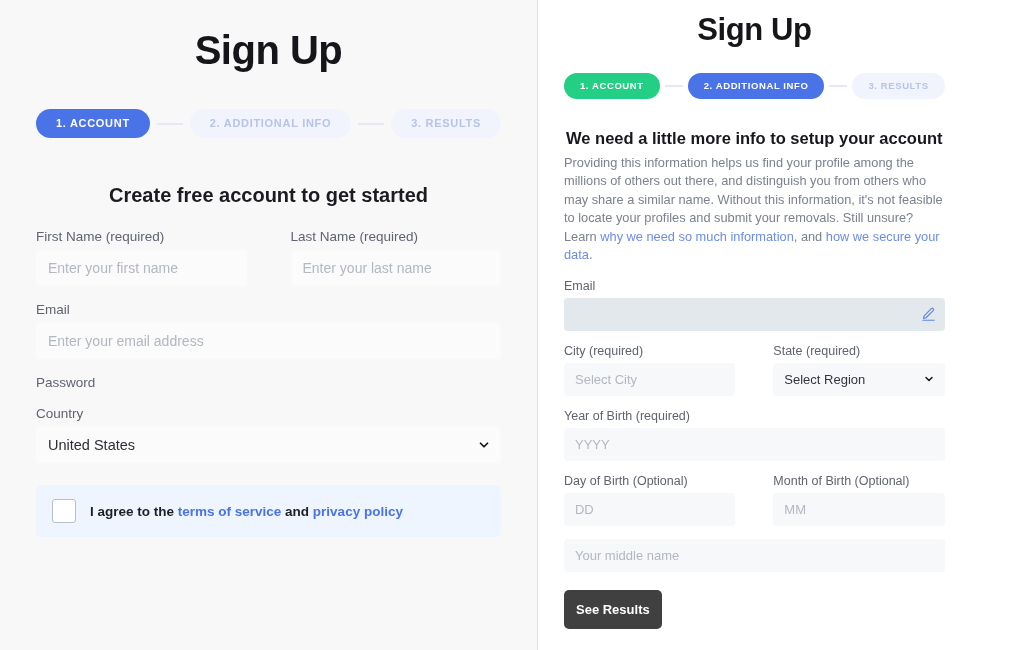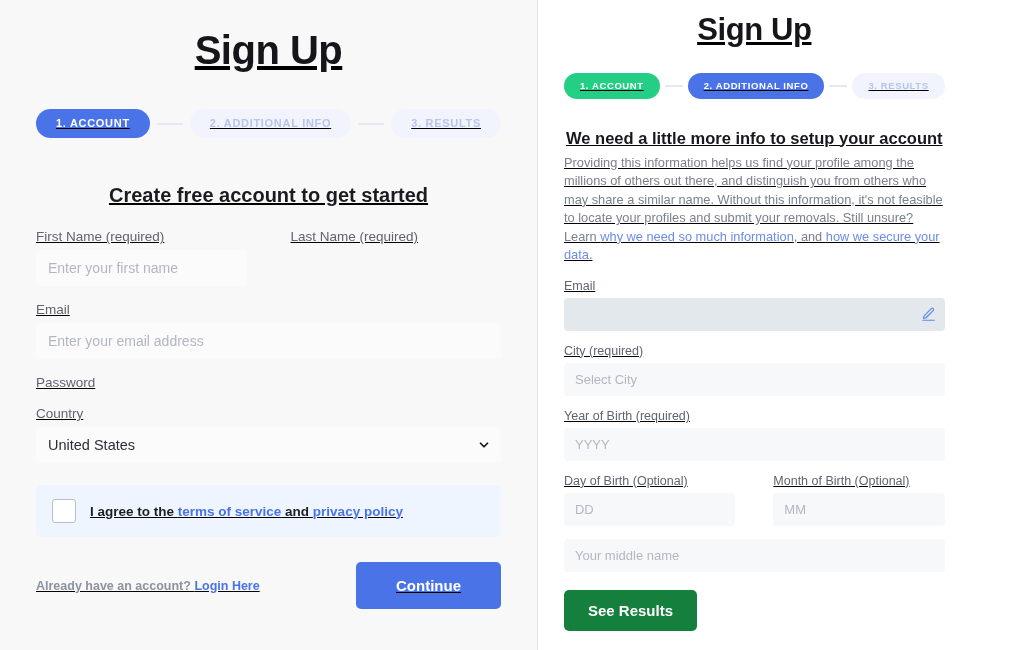--- a/index.html
+++ b/index.html
@@ -9,21 +9,20 @@
     height: 650px;
     overflow: hidden;
     font-family: "Liberation Sans", sans-serif;
     background: #ffffff;
   }
 
   .screen {
     display: flex;
     width: 960px;
     height: 650px;
-    text-decoration: underline;
   }
 
   
   .panel-left {
     width: 554px;
     height: 650px;
     background: #f8f8f9;
     border-right: 1px solid #e2e3e6;
     position: relative;
     padding: 0 36px;
@@ -266,28 +265,28 @@
   .pencil-btn {
     position: absolute;
     right: 9px;
     top: 50%;
     transform: translateY(-50%);
     background: none; border: none; cursor: pointer;
     line-height: 0; padding: 0;
   }
 
   .btn-results {
-    background: #15803d;
+    background: #404040;
     color: #ffffff;
     border: none;
     border-radius: 5px;
-    font-size: 15px;
-    font-weight: 700;
-    font-family: "Liberation Sans", sans-serif;
-    padding: 12px 24px;
+    font-size: 13px;
+    font-weight: 700;
+    font-family: "Liberation Sans", sans-serif;
+    padding: 12px 12px;
     margin-top: 5px;
     cursor: pointer;
   }
   .rrow { display: flex; gap: 38px; }
   .rcol { flex: 1; min-width: 0; }
 </style>
 </head>
 <body>
 
 <div class="screen">
@@ -311,20 +310,21 @@
       <div class="row">
         <div class="col">
           <div class="field">
             <label class="flabel">First Name (required)</label>
             <input class="finput" type="text" placeholder="Enter your first name" style="">
           </div>
         </div>
         <div class="col">
           <div class="field">
             <label class="flabel">Last Name (required)</label>
+            <input class="finput" type="text" placeholder="Enter your last name" style="">
           </div>
         </div>
       </div>
 
       <div class="field">
         <label class="flabel">Email</label>
         <input class="finput" type="text" placeholder="Enter your email address" style="">
       </div>
 
       <div class="field">
@@ -345,24 +345,20 @@
         </div>
       </div>
 
     </div>
 
     <div class="agree-box">
       <div class="cbox"></div>
       <div class="agree-text"><span>I agree to the </span><a href="#">terms of service</a><span> and </span><a href="#">privacy policy</a></div>
     </div>
 
-    <div class="bottom-row">
-      <div class="login-text"><span>Already have an account? </span><a href="#">Login Here</a></div>
-      <button class="btn-continue">Continue</button>
-    </div>
 
   </div>
 
   <div class="panel-right">
 
     <div class="title-right">Sign Up</div>
 
     <div class="steps steps-right">
       <div class="pill done-green">1. ACCOUNT</div>
       <div class="pill-gap"></div>
@@ -390,20 +386,35 @@
         </div>
       </div>
 
       <div class="rrow">
         <div class="rcol">
           <div class="rfield">
             <label class="rlabel">City (required)</label>
             <input class="rinput" type="text" placeholder="Select City" style="">
           </div>
         </div>
+        <div class="rcol">
+          <div class="rfield">
+            <label class="rlabel">State (required)</label>
+            <div class="select-wrap">
+              <select class="rselect">
+                <option>Select Region</option>
+              </select>
+              <span class="chev-dark">
+                <svg width="12" height="12" viewBox="0 0 24 24" fill="none" stroke="#16161a" stroke-width="3" stroke-linecap="round" stroke-linejoin="round">
+                    <path d="M6 9l6 6 6-6"></path>
+                  </svg>
+              </span>
+            </div>
+          </div>
+        </div>
       </div>
 
       <div class="rfield">
         <label class="rlabel">Year of Birth (required)</label>
         <input class="rinput" type="text" placeholder="YYYY" style="">
       </div>
 
       <div class="rrow">
         <div class="rcol">
           <div class="rfield">

